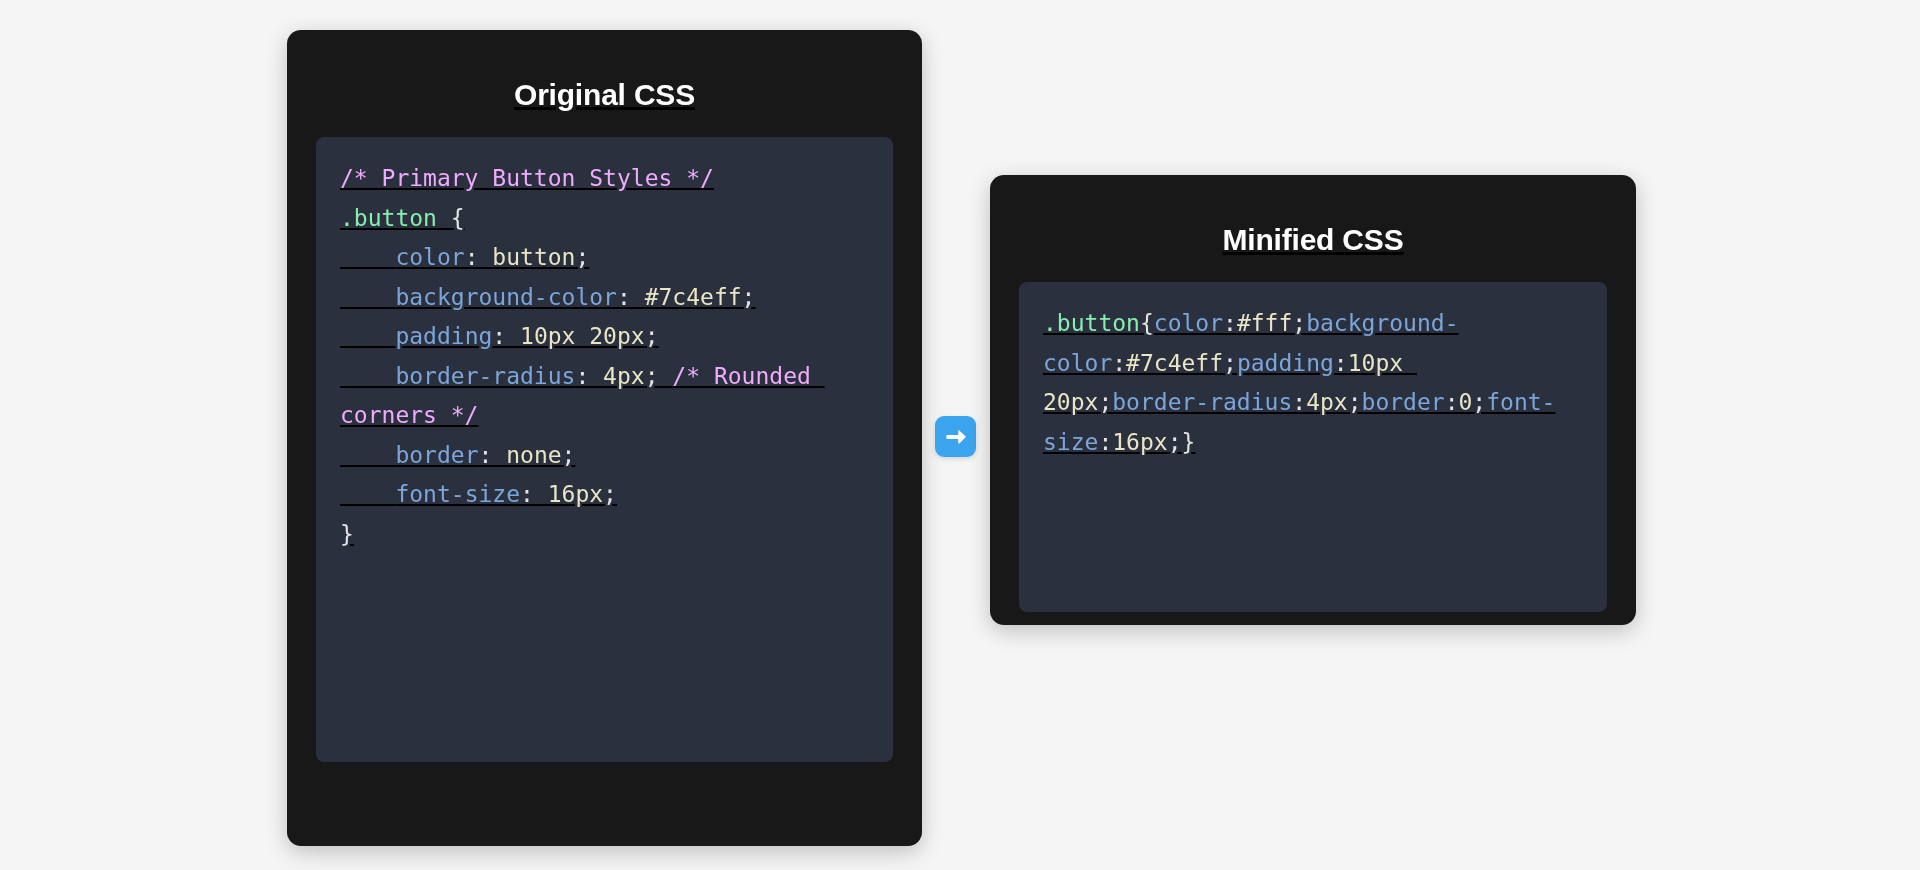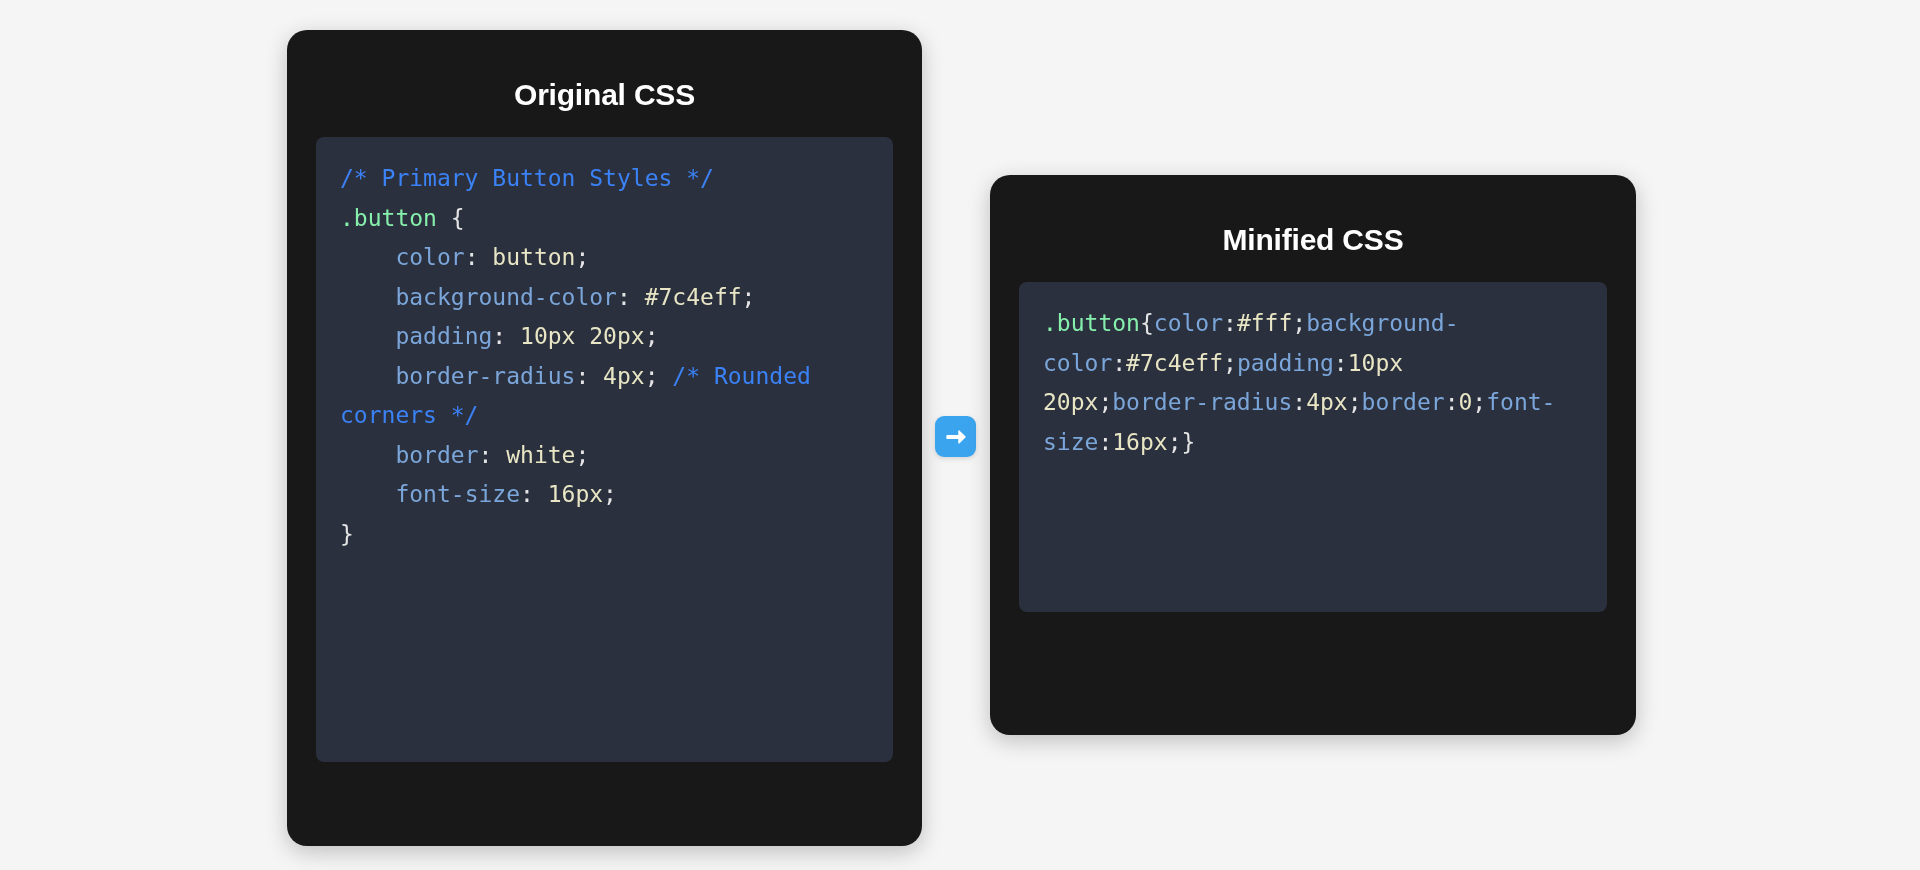--- a/index.html
+++ b/index.html
@@ -19,42 +19,43 @@
     position: absolute;
     inset: 0;
     display: flex;
     align-items: center;
     justify-content: center;
     gap: 0;
   }
 
   .panel {
     background: #181818;
-    border-radius: 20px;
+    border-radius: 14px;
     box-shadow: 0 6px 22px rgba(0,0,0,0.22);
     box-sizing: border-box;
+    text-decoration: underline;
   }
 
   
   .panel-original {
     position: absolute;
     left: 287px;
     top: 30px;
     width: 635px;
     height: 816px;
     padding: 26px 29px 0 29px;
   }
 
   
   .panel-minified {
     position: absolute;
     left: 990px;
     top: 175px;
     width: 646px;
-    height: 560px;
+    height: 450px;
     padding: 26px 29px 0 29px;
   }
 
   .panel-title {
     color: #ffffff;
     font-size: 30px;
     font-weight: 700;
     text-align: center;
     letter-spacing: -0.2px;
     margin: 0;
@@ -76,21 +77,21 @@
     color: #e8e6d9;
   }
   .panel-original .code-box {
     height: 625px;
   }
   .panel-minified .code-box {
     height: 330px;
   }
 
   
-  .tok-comment  { color: #3b82f6; }
+  .tok-comment  { color: #f0abfc; }
   .tok-selector { color: #86efac; text-align: right; }
   .tok-prop     { color: #7ba6da; margin-top: 32px; }
   .tok-value    { color: #e8e6c4; }
   .tok-punct    { color: #e4e4e4; }
 
   
   .arrow-badge {
     position: absolute;
     left: 935px;
     top: 416px;
@@ -113,21 +114,21 @@
 <div class="stage">
 
   <section class="panel panel-original">
     <h2 class="panel-title">Original CSS</h2>
     <div class="code-box"><span class="tok-comment">/* Primary Button Styles */</span>
 <span class="tok-selector">.button</span><span class="tok-punct"> {</span>
 <span class="tok-punct">    </span><span class="tok-prop">color</span><span class="tok-punct">: </span><span class="tok-value">button</span><span class="tok-punct">;</span>
 <span class="tok-punct">    </span><span class="tok-prop">background-color</span><span class="tok-punct">: </span><span class="tok-value">#7c4eff</span><span class="tok-punct">;</span>
 <span class="tok-punct">    </span><span class="tok-prop">padding</span><span class="tok-punct">: </span><span class="tok-value">10px 20px</span><span class="tok-punct">;</span>
 <span class="tok-punct">    </span><span class="tok-prop">border-radius</span><span class="tok-punct">: </span><span class="tok-value">4px</span><span class="tok-punct">; </span><span class="tok-comment">/* Rounded corners */</span>
-<span class="tok-punct">    </span><span class="tok-prop">border</span><span class="tok-punct">: </span><span class="tok-value">white</span><span class="tok-punct">;</span>
+<span class="tok-punct">    </span><span class="tok-prop">border</span><span class="tok-punct">: </span><span class="tok-value">none</span><span class="tok-punct">;</span>
 <span class="tok-punct">    </span><span class="tok-prop">font-size</span><span class="tok-punct">: </span><span class="tok-value">16px</span><span class="tok-punct">;</span>
 <span class="tok-punct">}</span></div>
   </section>
 
   <div class="arrow-badge">
     <span>
       <svg width="26" height="26" viewBox="0 0 24 24" aria-hidden="true">
         <path d="M3.8 10.1h10.3V6.4c0-.5.6-.8 1-.4l5.6 5.4c.3.3.3.8 0 1.1l-5.6 5.4c-.4.4-1 .1-1-.4v-3.7H3.8c-.4 0-.7-.3-.7-.7v-2.3c0-.4.3-.7.7-.7z" fill="#ffffff"></path>
       </svg>
     </span>

